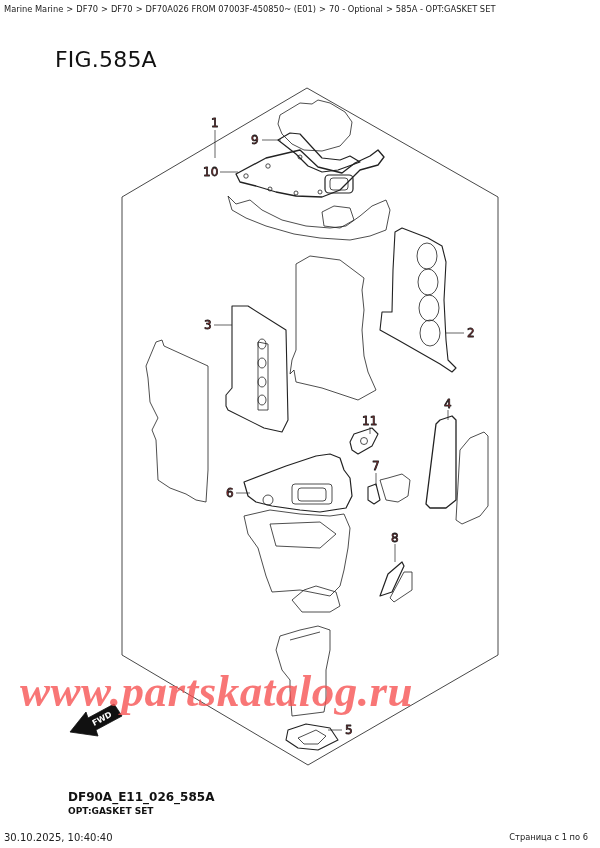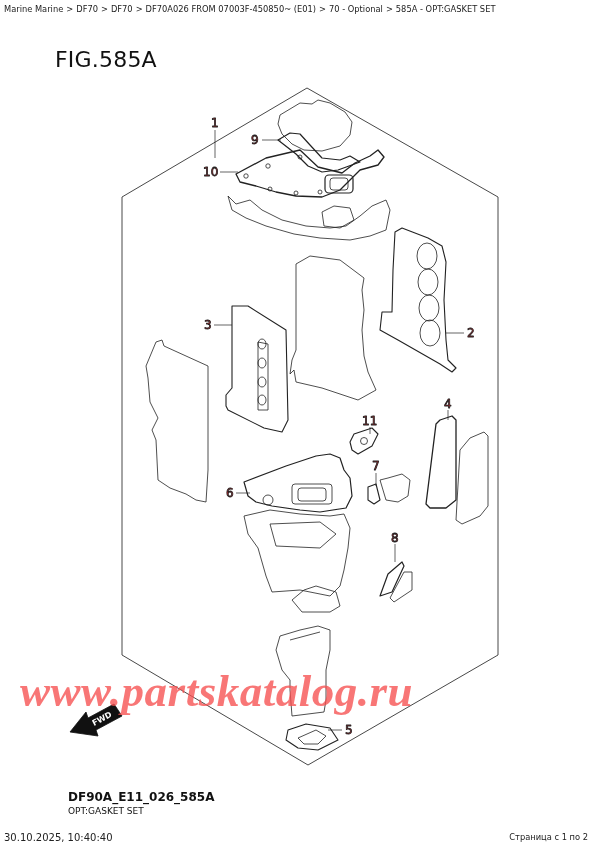--- a/index.html
+++ b/index.html
@@ -8,21 +8,21 @@
   .breadcrumb { position: absolute; left: 4px; top: 4px; font-size: 8.3px; color: #222; white-space: nowrap; }
   .breadcrumb .sep { margin: 0 3px; }
   .breadcrumb a { color: #222; text-decoration: none; }
   .fig-title { position: absolute; left: 55px; top: 47px; font-size: 22px; font-weight: normal; letter-spacing: 0.2px; }
   .diagram { position: absolute; left: 0; top: 0; width: 600px; height: 848px; }
   .callout { font-family: "DejaVu Sans", sans-serif; font-size: 12px; fill: #c1272d; }
   .watermark { position: absolute; left: 20px; top: 665px; font-family: Liberation Serif, serif;
                font-size: 45px; font-weight: bold; font-style: italic; color: rgba(246, 80, 80, 0.78);
                letter-spacing: 0.5px; white-space: nowrap; }
   .fig-code { position: absolute; left: 68px; top: 790px; font-size: 12px; font-weight: bold; }
-  .fig-caption { position: absolute; left: 68px; top: 806px; font-size: 9px; font-weight: normal; }
+  .fig-caption { position: absolute; left: 68px; top: 806px; font-size: 9px; font-weight: bold; }
   .footer-date { position: absolute; left: 4px; top: 832px; font-size: 10px; color: #222; }
   .footer-page { position: absolute; right: 12px; top: 832px; font-size: 8.3px; color: #222; }
 </style>
 </head>
 <body>
 
 <div class="breadcrumb">
   <a>Marine Marine</a><span class="sep">&gt;</span><a>DF70</a><span class="sep">&gt;</span><a>DF70</a><span class="sep">&gt;</span><a>DF70A026 FROM 07003F-450850~ (E01)</a><span class="sep">&gt;</span><a>70 - Optional</a><span class="sep">&gt;</span><span>585A - OPT:GASKET SET</span>
 </div>
 
@@ -153,13 +153,13 @@
     <text class="callout" x="362" y="425">11</text>
   </g>
 </svg>
 
 <div class="watermark">www.partskatalog.ru</div>
 
 <div class="fig-code">DF90A_E11_026_585A</div>
 <div class="fig-caption">OPT:GASKET SET</div>
 
 <div class="footer-date">30.10.2025, 10:40:40</div>
-<div class="footer-page">Страница с 1 по 2</div>
+<div class="footer-page">Страница с 1 по 6</div>
 
 </body></html>

